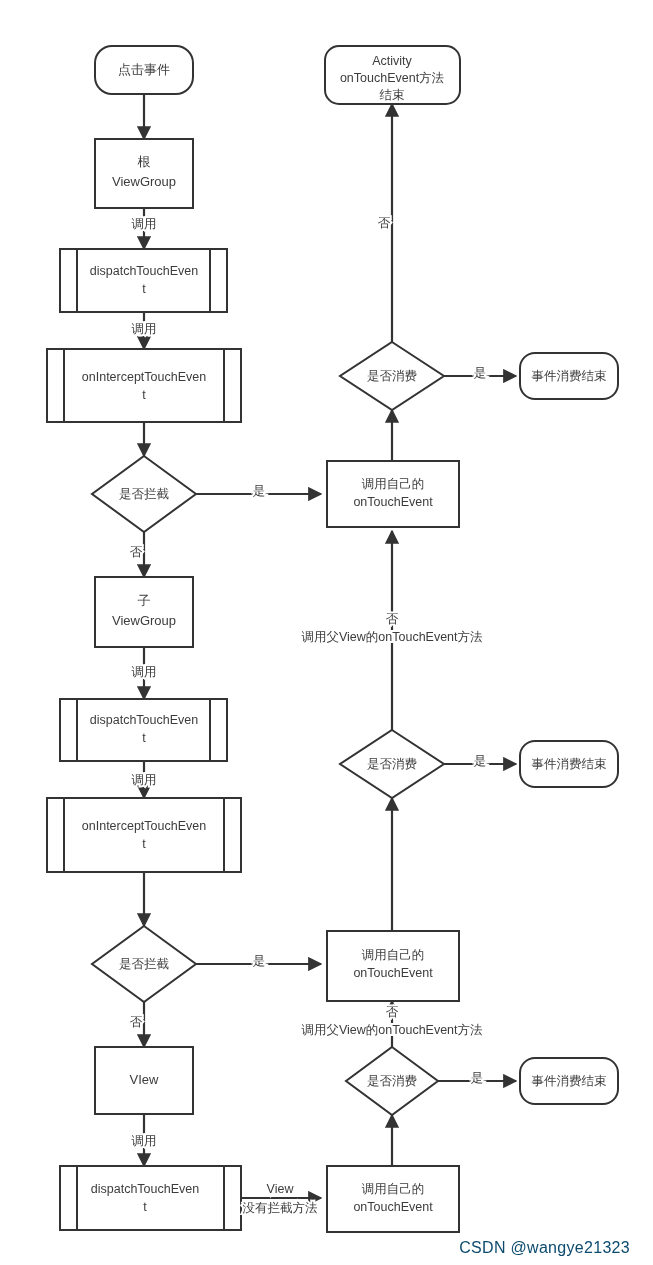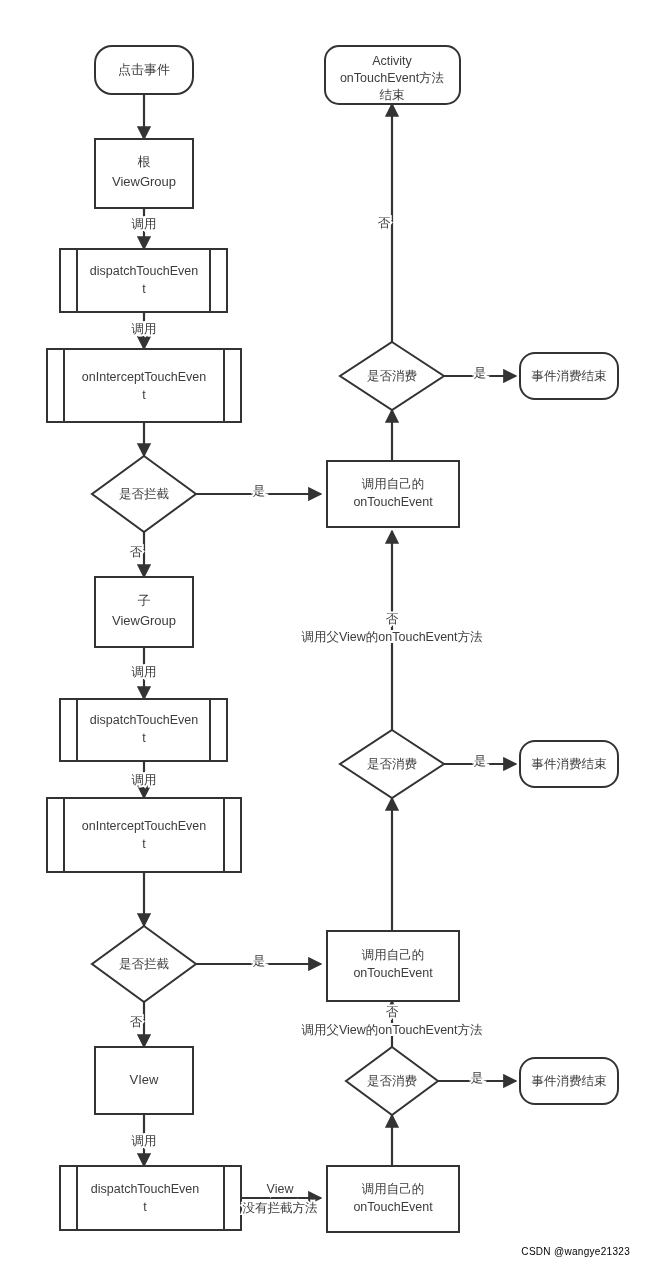--- a/index.html
+++ b/index.html
@@ -50,22 +50,22 @@
     fill: #3c3c3c;
     font-size: 12.5px;
     font-family: "Liberation Sans", sans-serif;
     text-anchor: middle;
     dominant-baseline: middle;
   }
   .watermark {
     position: absolute;
     right: 10px;
     bottom: 8px;
-    color: #000000;
-    font-size: 10px;
+    color: #0c4a6e;
+    font-size: 16px;
     font-family: "Liberation Sans", sans-serif;
     letter-spacing: 0.3px;
     user-select: none;
   }
 </style>
 </head>
 <body>
 
 <div id="canvas">
 

